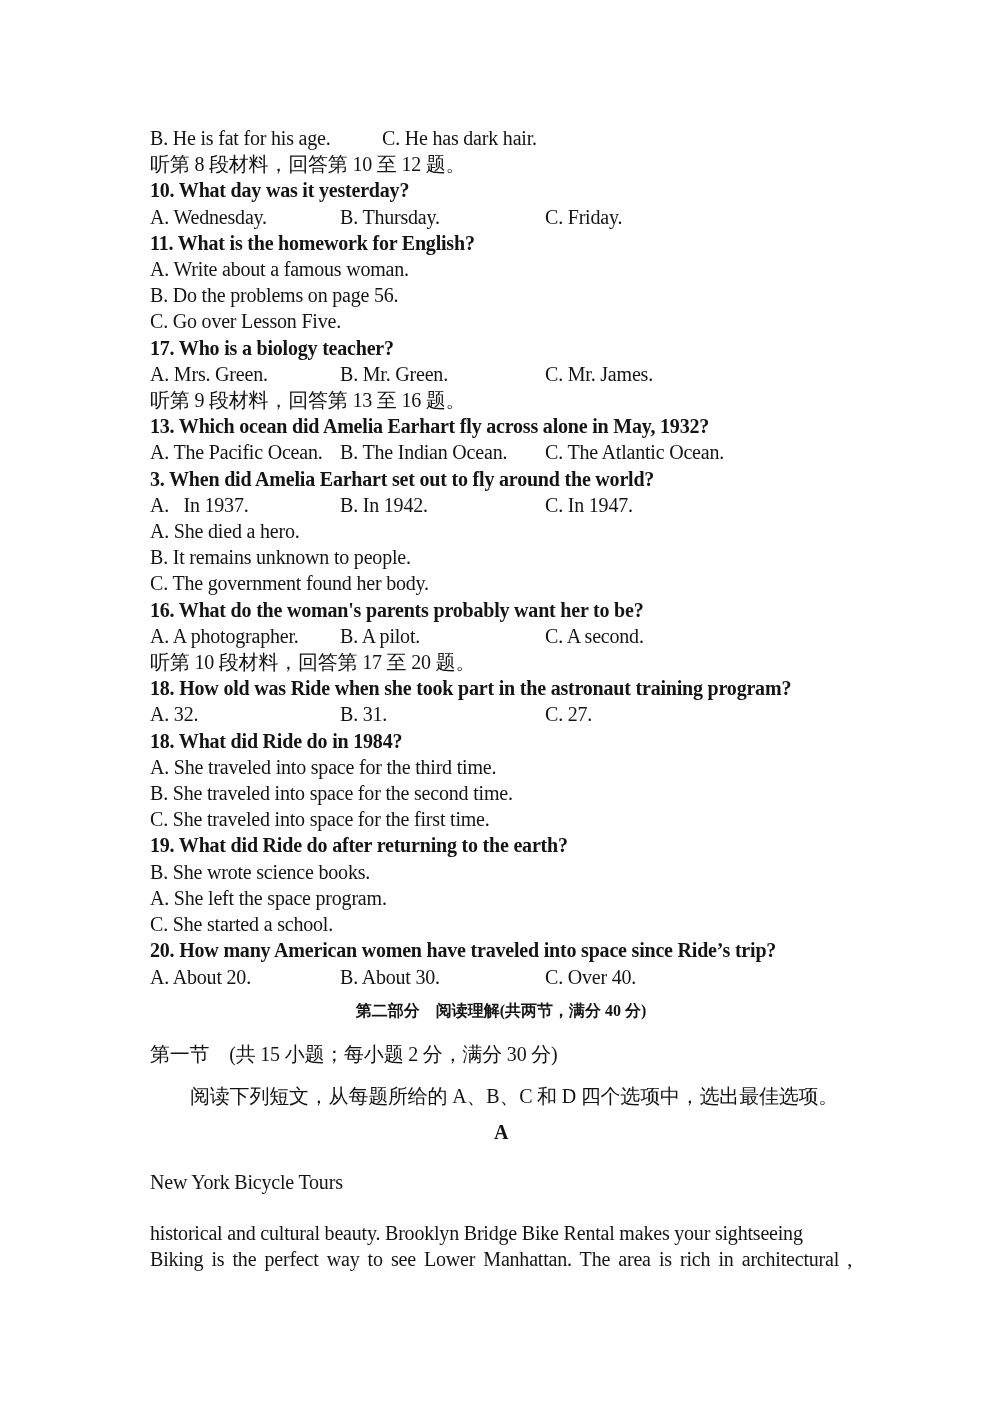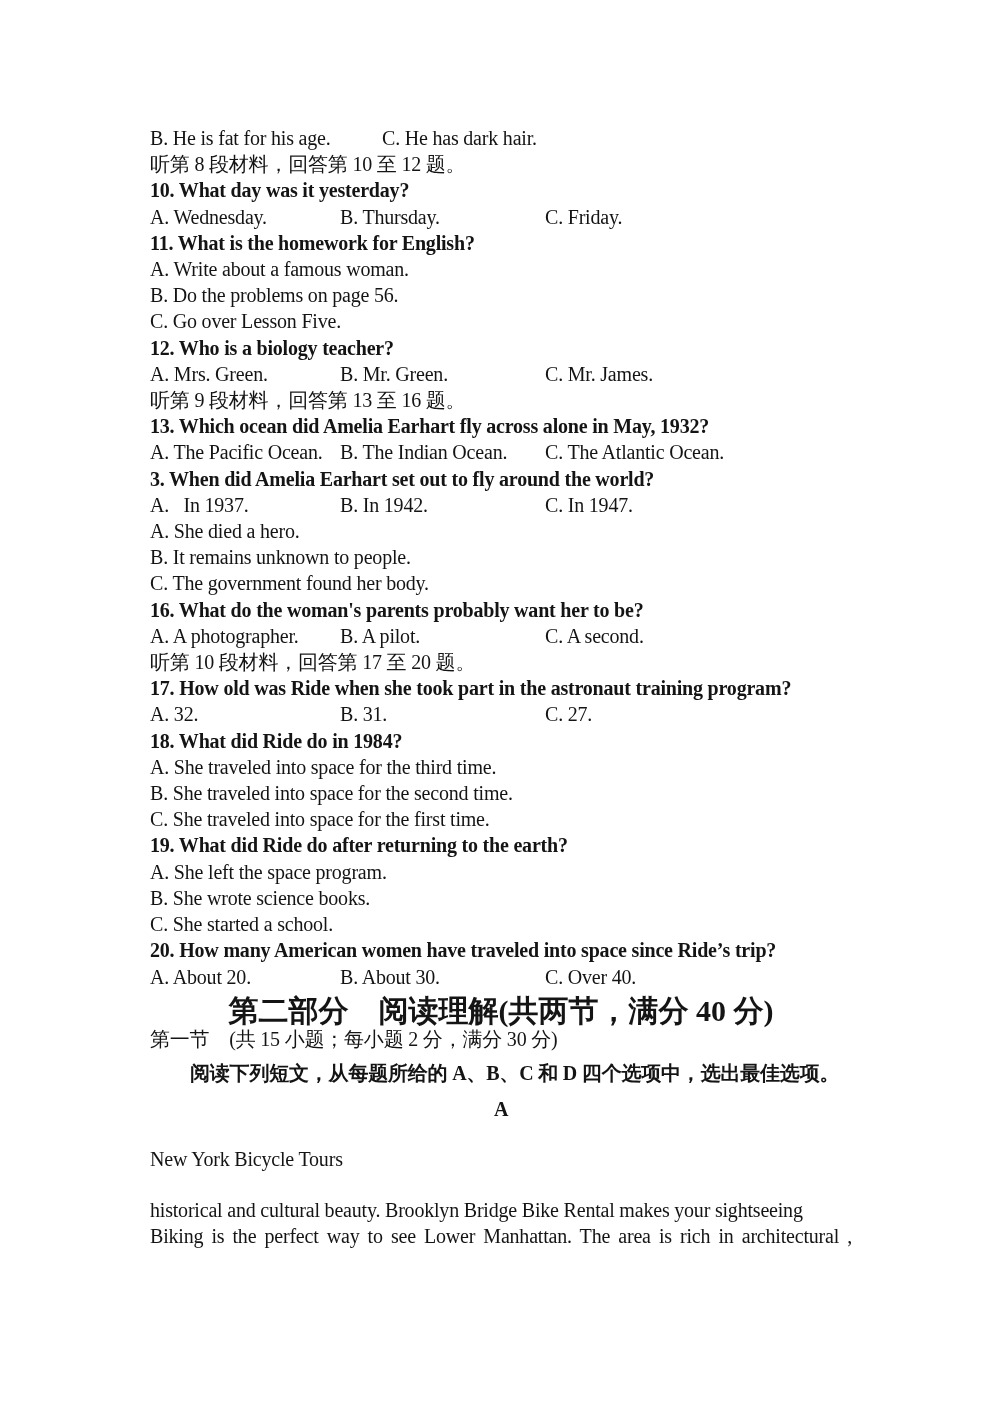--- a/index.html
+++ b/index.html
@@ -29,28 +29,28 @@
     white-space: pre-wrap;
   }
   .stem { font-weight: bold; }
   .opt-row { display: flex; }
   .opt-row .cell { flex: 0 0 auto; white-space: pre-wrap; }
   .cell-a { min-width: 190px; }
   .cell-b { min-width: 205px; }
   .cell-wide { min-width: 232px; }
   .part-header {
     margin-top: 6px;
-    font-size: 30px;
+    font-size: 16px;
     line-height: 30px;
     font-weight: bold;
     text-align: center;
     letter-spacing: 0;
   }
-  .section-line { }
-  .instruction { margin-top: 8px; padding-left: 40px; font-weight: bold; }
+  .section-line { margin-top: 15px; }
+  .instruction { margin-top: 16px; padding-left: 40px; }
   .passage-label { margin-top: 10px; font-weight: bold; text-align: center; }
   .passage-title { margin-top: 24px; text-align: left; }
   .para { margin-top: 24px; }
   .para .just {
     text-align: justify;
     text-align-last: justify;
   }
 </style>
 </head>
 <body>
@@ -69,21 +69,21 @@
     <span class="cell cell-a">A. Wednesday.</span>
     <span class="cell cell-b">B. Thursday.</span>
     <span class="cell">C. Friday.</span>
   </div>
 
   <div class="line stem">11. What is the homework for English?</div>
   <div class="line">A. Write about a famous woman.</div>
   <div class="line">B. Do the problems on page 56.</div>
   <div class="line">C. Go over Lesson Five.</div>
 
-  <div class="line stem">12. Who is a biology teacher?</div>
+  <div class="line stem">17. Who is a biology teacher?</div>
   <div class="line opt-row">
     <span class="cell cell-a">A. Mrs. Green.</span>
     <span class="cell cell-b">B. Mr. Green.</span>
     <span class="cell">C. Mr. James.</span>
   </div>
 
   <div class="line">听第 9 段材料，回答第 13 至 16 题。</div>
 
   <div class="line stem">13. Which ocean did Amelia Earhart fly across alone in May, 1932?</div>
   <div class="line opt-row">
@@ -105,35 +105,35 @@
 
   <div class="line stem">16. What do the woman's parents probably want her to be?</div>
   <div class="line opt-row">
     <span class="cell cell-a">A. A photographer.</span>
     <span class="cell cell-b">B. A pilot.</span>
     <span class="cell">C. A second.</span>
   </div>
 
   <div class="line">听第 10 段材料，回答第 17 至 20 题。</div>
 
-  <div class="line stem">17. How old was Ride when she took part in the astronaut training program?</div>
+  <div class="line stem">18. How old was Ride when she took part in the astronaut training program?</div>
   <div class="line opt-row">
     <span class="cell cell-a">A. 32.</span>
     <span class="cell cell-b">B. 31.</span>
     <span class="cell">C. 27.</span>
   </div>
 
   <div class="line stem">18. What did Ride do in 1984?</div>
   <div class="line">A. She traveled into space for the third time.</div>
   <div class="line">B. She traveled into space for the second time.</div>
   <div class="line">C. She traveled into space for the first time.</div>
 
   <div class="line stem">19. What did Ride do after returning to the earth?</div>
+  <div class="line">B. She wrote science books.</div>
   <div class="line">A. She left the space program.</div>
-  <div class="line">B. She wrote science books.</div>
   <div class="line">C. She started a school.</div>
 
   <div class="line stem">20. How many American women have traveled into space since Ride’s trip?</div>
   <div class="line opt-row">
     <span class="cell cell-a">A. About 20.</span>
     <span class="cell cell-b">B. About 30.</span>
     <span class="cell">C. Over 40.</span>
   </div>
 
   <div class="part-header">第二部分　阅读理解(共两节，满分 40 分)</div>

